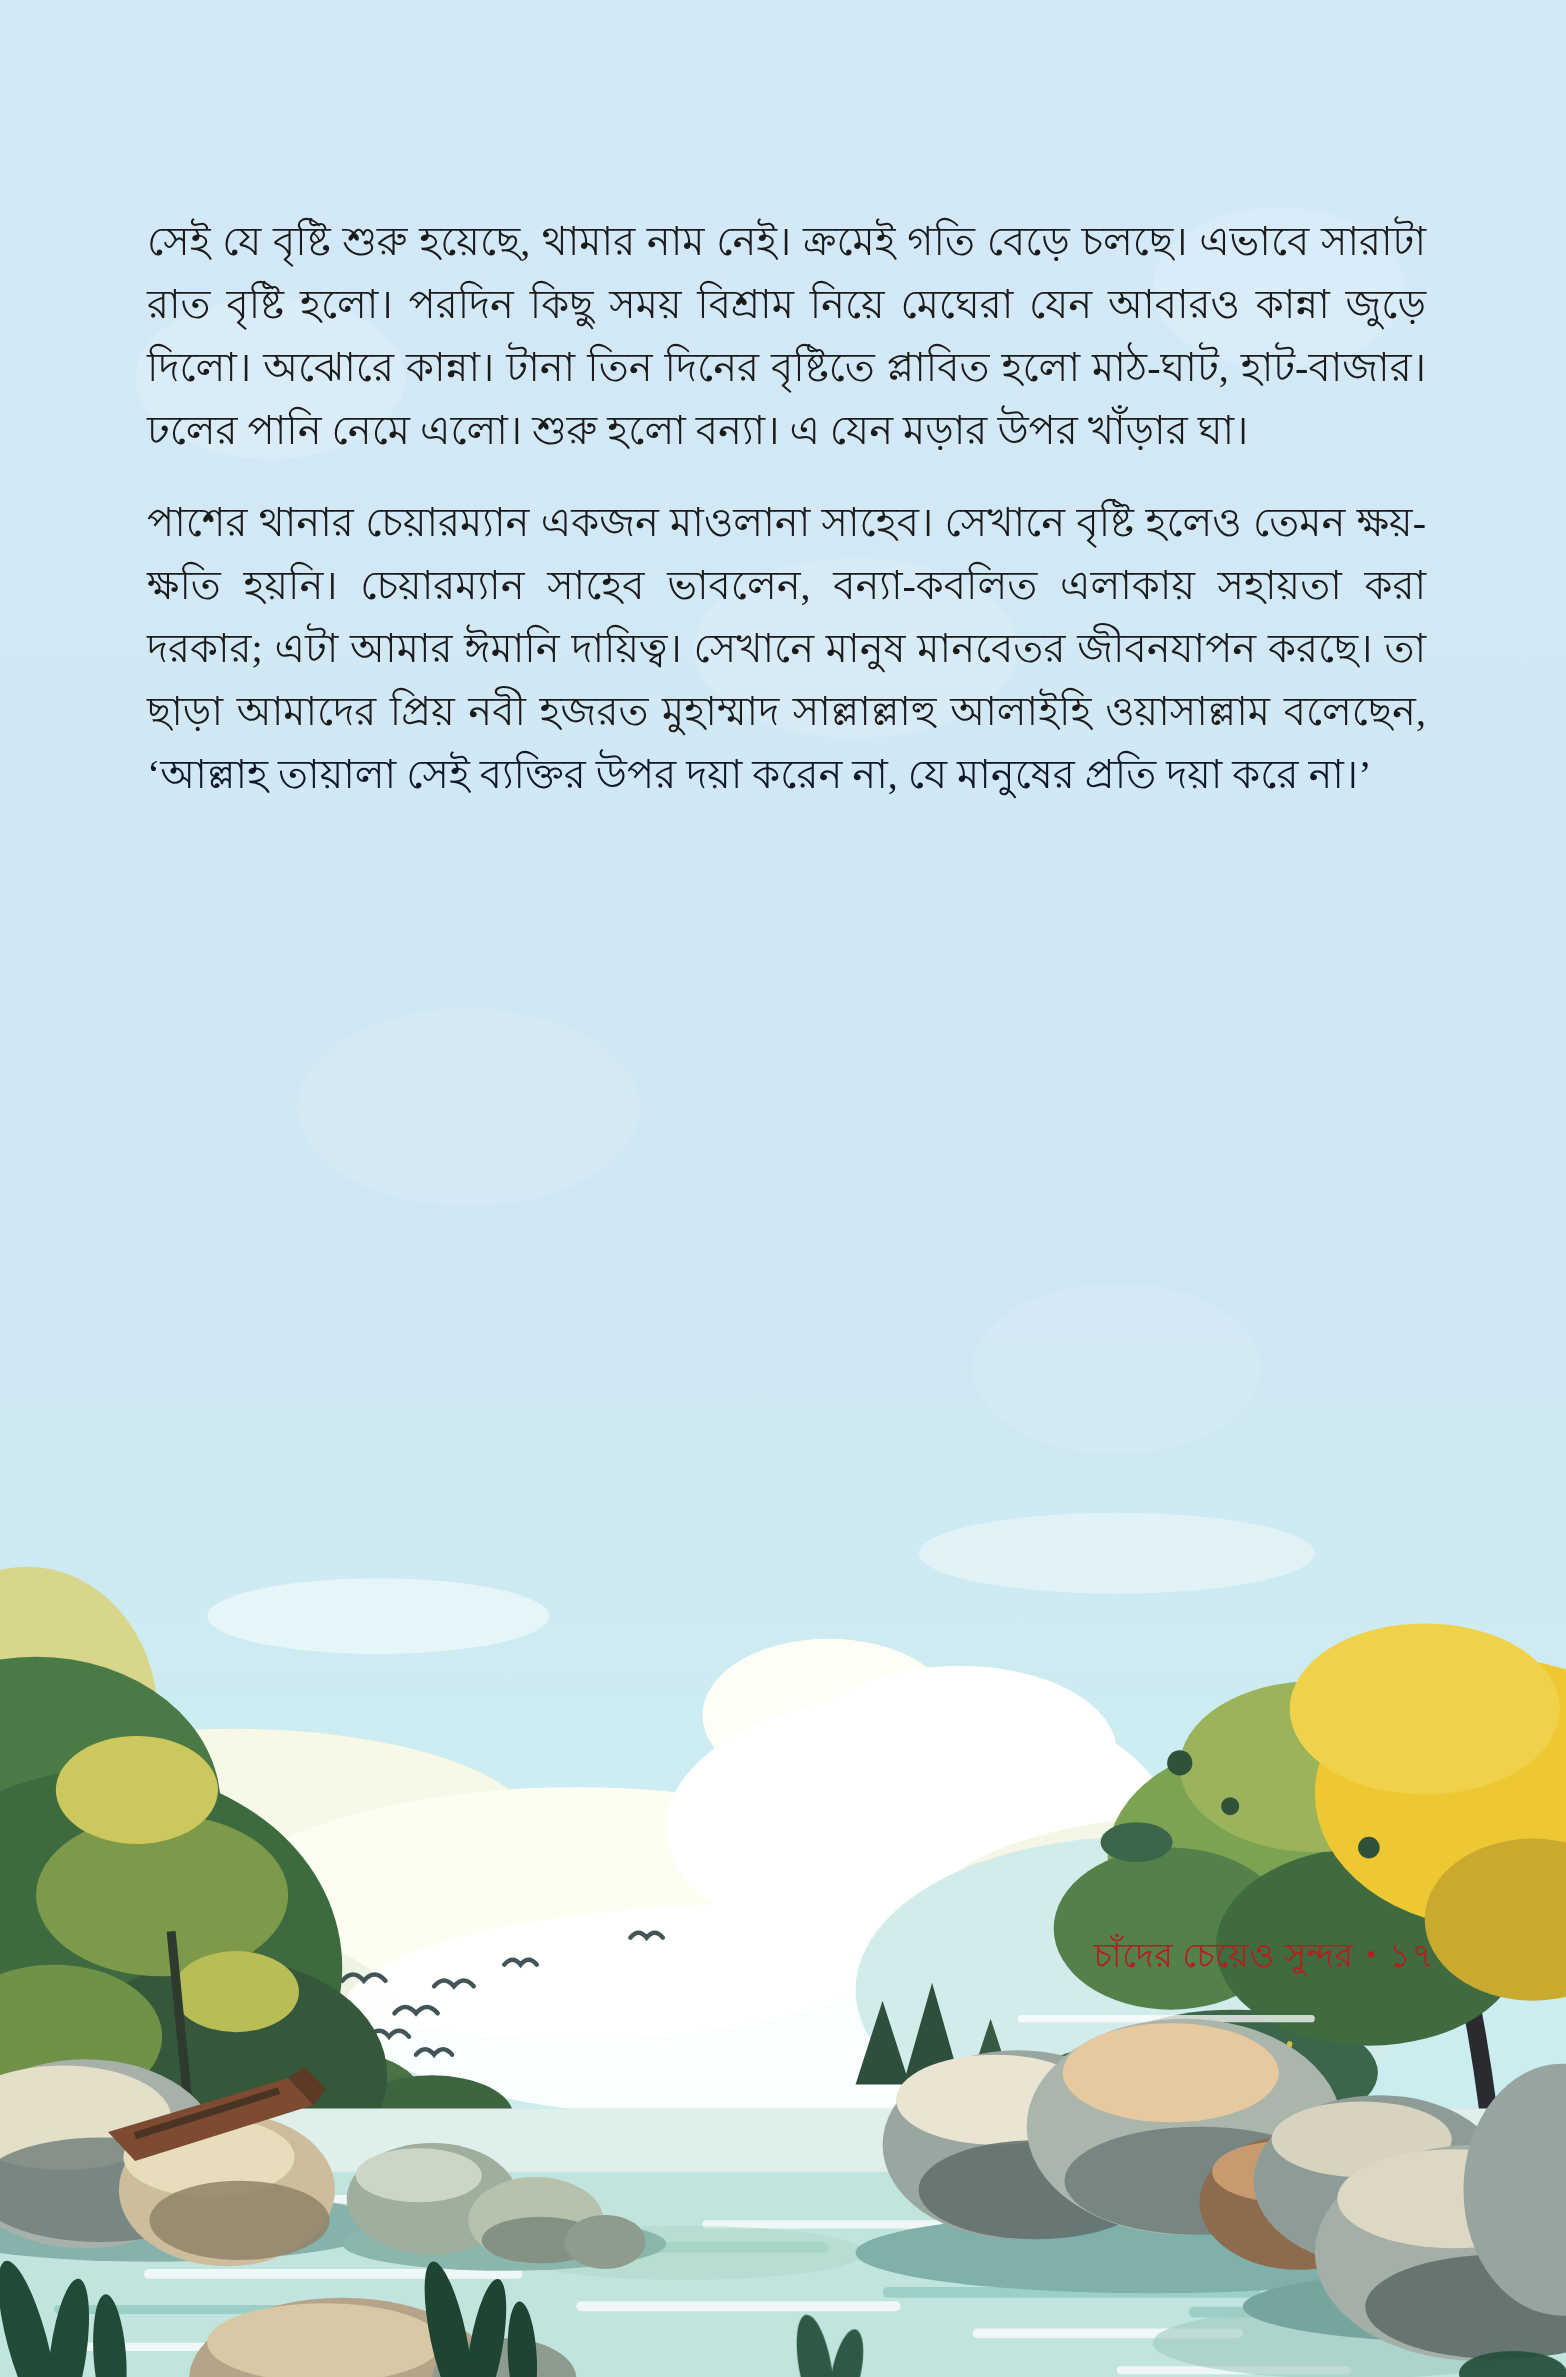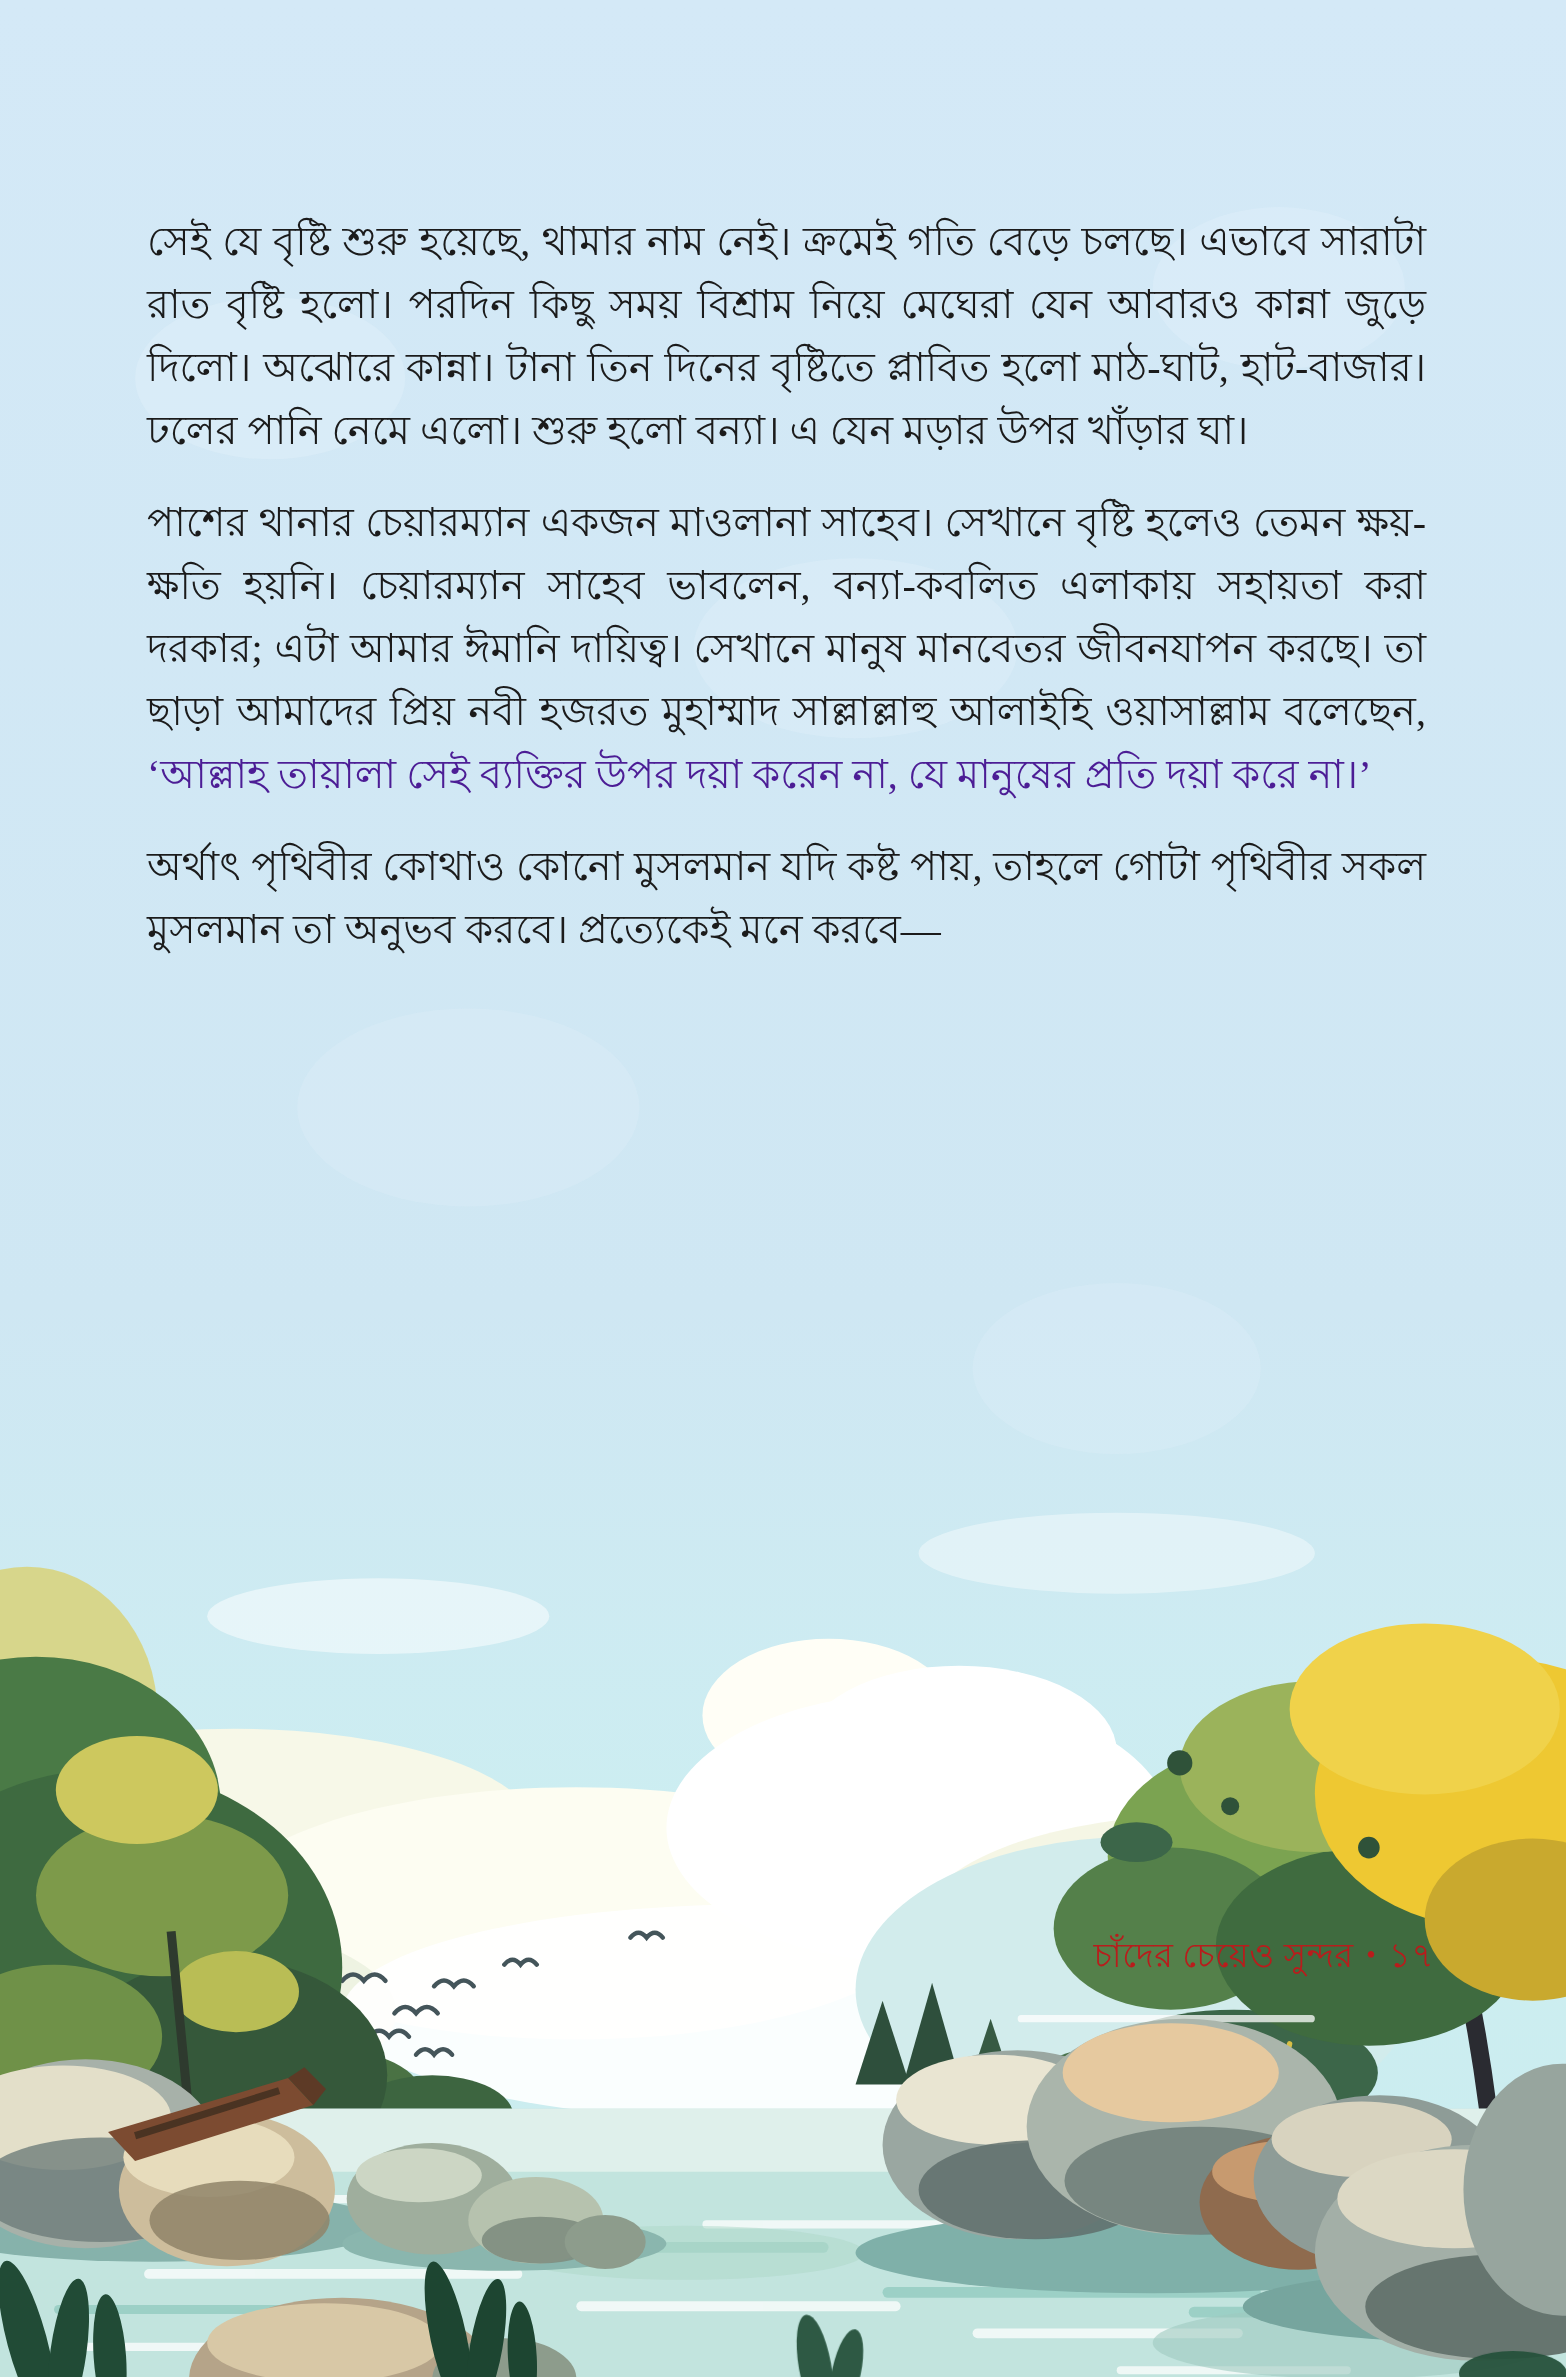--- a/index.html
+++ b/index.html
@@ -10,21 +10,21 @@
     background:#d2e8f6;
     font-family:"Liberation Serif","DejaVu Serif",serif;
   }
   .scene{position:absolute;left:0;top:0;width:1567px;height:2377px;display:block;}
   .text-block{
     position:absolute;left:147px;top:210px;width:1279px;
     font-size:40px;line-height:63px;color:#1b1b1b;
     text-align:justify;
   }
   .text-block p{margin:0 0 29px 0;}
-  .quote{color:#4c1d95;}
+  .quote{color:#0f172a;}
   .footer{
     position:absolute;top:1929px;right:133px;
     font-size:34px;color:#b91c1c;
     letter-spacing:0.5px;
     white-space:nowrap;
   }
   .footer .sep{padding:0 12.6px;font-size:27px;vertical-align:2.7px;}
 </style>
 </head>
 <body>
@@ -212,23 +212,20 @@
     </g>
   </svg>
 
   <main class="text-block">
     <p>
       <span>সেই যে বৃষ্টি শুরু হয়েছে, থামার নাম নেই। ক্রমেই গতি বেড়ে চলছে। এভাবে সারাটা রাত বৃষ্টি হলো। পরদিন কিছু সময় বিশ্রাম নিয়ে মেঘেরা যেন আবারও কান্না জুড়ে দিলো। অঝোরে কান্না। টানা তিন দিনের বৃষ্টিতে প্লাবিত হলো মাঠ-ঘাট, হাট-বাজার। ঢলের পানি নেমে এলো। শুরু হলো বন্যা। এ যেন মড়ার উপর খাঁড়ার ঘা।</span>
     </p>
     <p>
       <span>পাশের থানার চেয়ারম্যান একজন মাওলানা সাহেব। সেখানে বৃষ্টি হলেও তেমন ক্ষয়-ক্ষতি হয়নি। চেয়ারম্যান সাহেব ভাবলেন, বন্যা-কবলিত এলাকায় সহায়তা করা দরকার; এটা আমার ঈমানি দায়িত্ব। সেখানে মানুষ মানবেতর জীবনযাপন করছে। তা ছাড়া আমাদের প্রিয় নবী হজরত মুহাম্মাদ সাল্লাল্লাহু আলাইহি ওয়াসাল্লাম বলেছেন, </span><span class="quote">‘আল্লাহ তায়ালা সেই ব্যক্তির উপর দয়া করেন না, যে মানুষের প্রতি দয়া করে না।’</span>
     </p>
-    <p>
-      <span>অর্থাৎ পৃথিবীর কোথাও কোনো মুসলমান যদি কষ্ট পায়, তাহলে গোটা পৃথিবীর সকল মুসলমান তা অনুভব করবে। প্রত্যেকেই মনে করবে—</span>
-    </p>
   </main>
 
   <div class="footer">
     <span>চাঁদের চেয়েও সুন্দর</span><span class="sep">•</span><span>১৭</span>
   </div>
 
 </div>
 
 
 </body></html>

